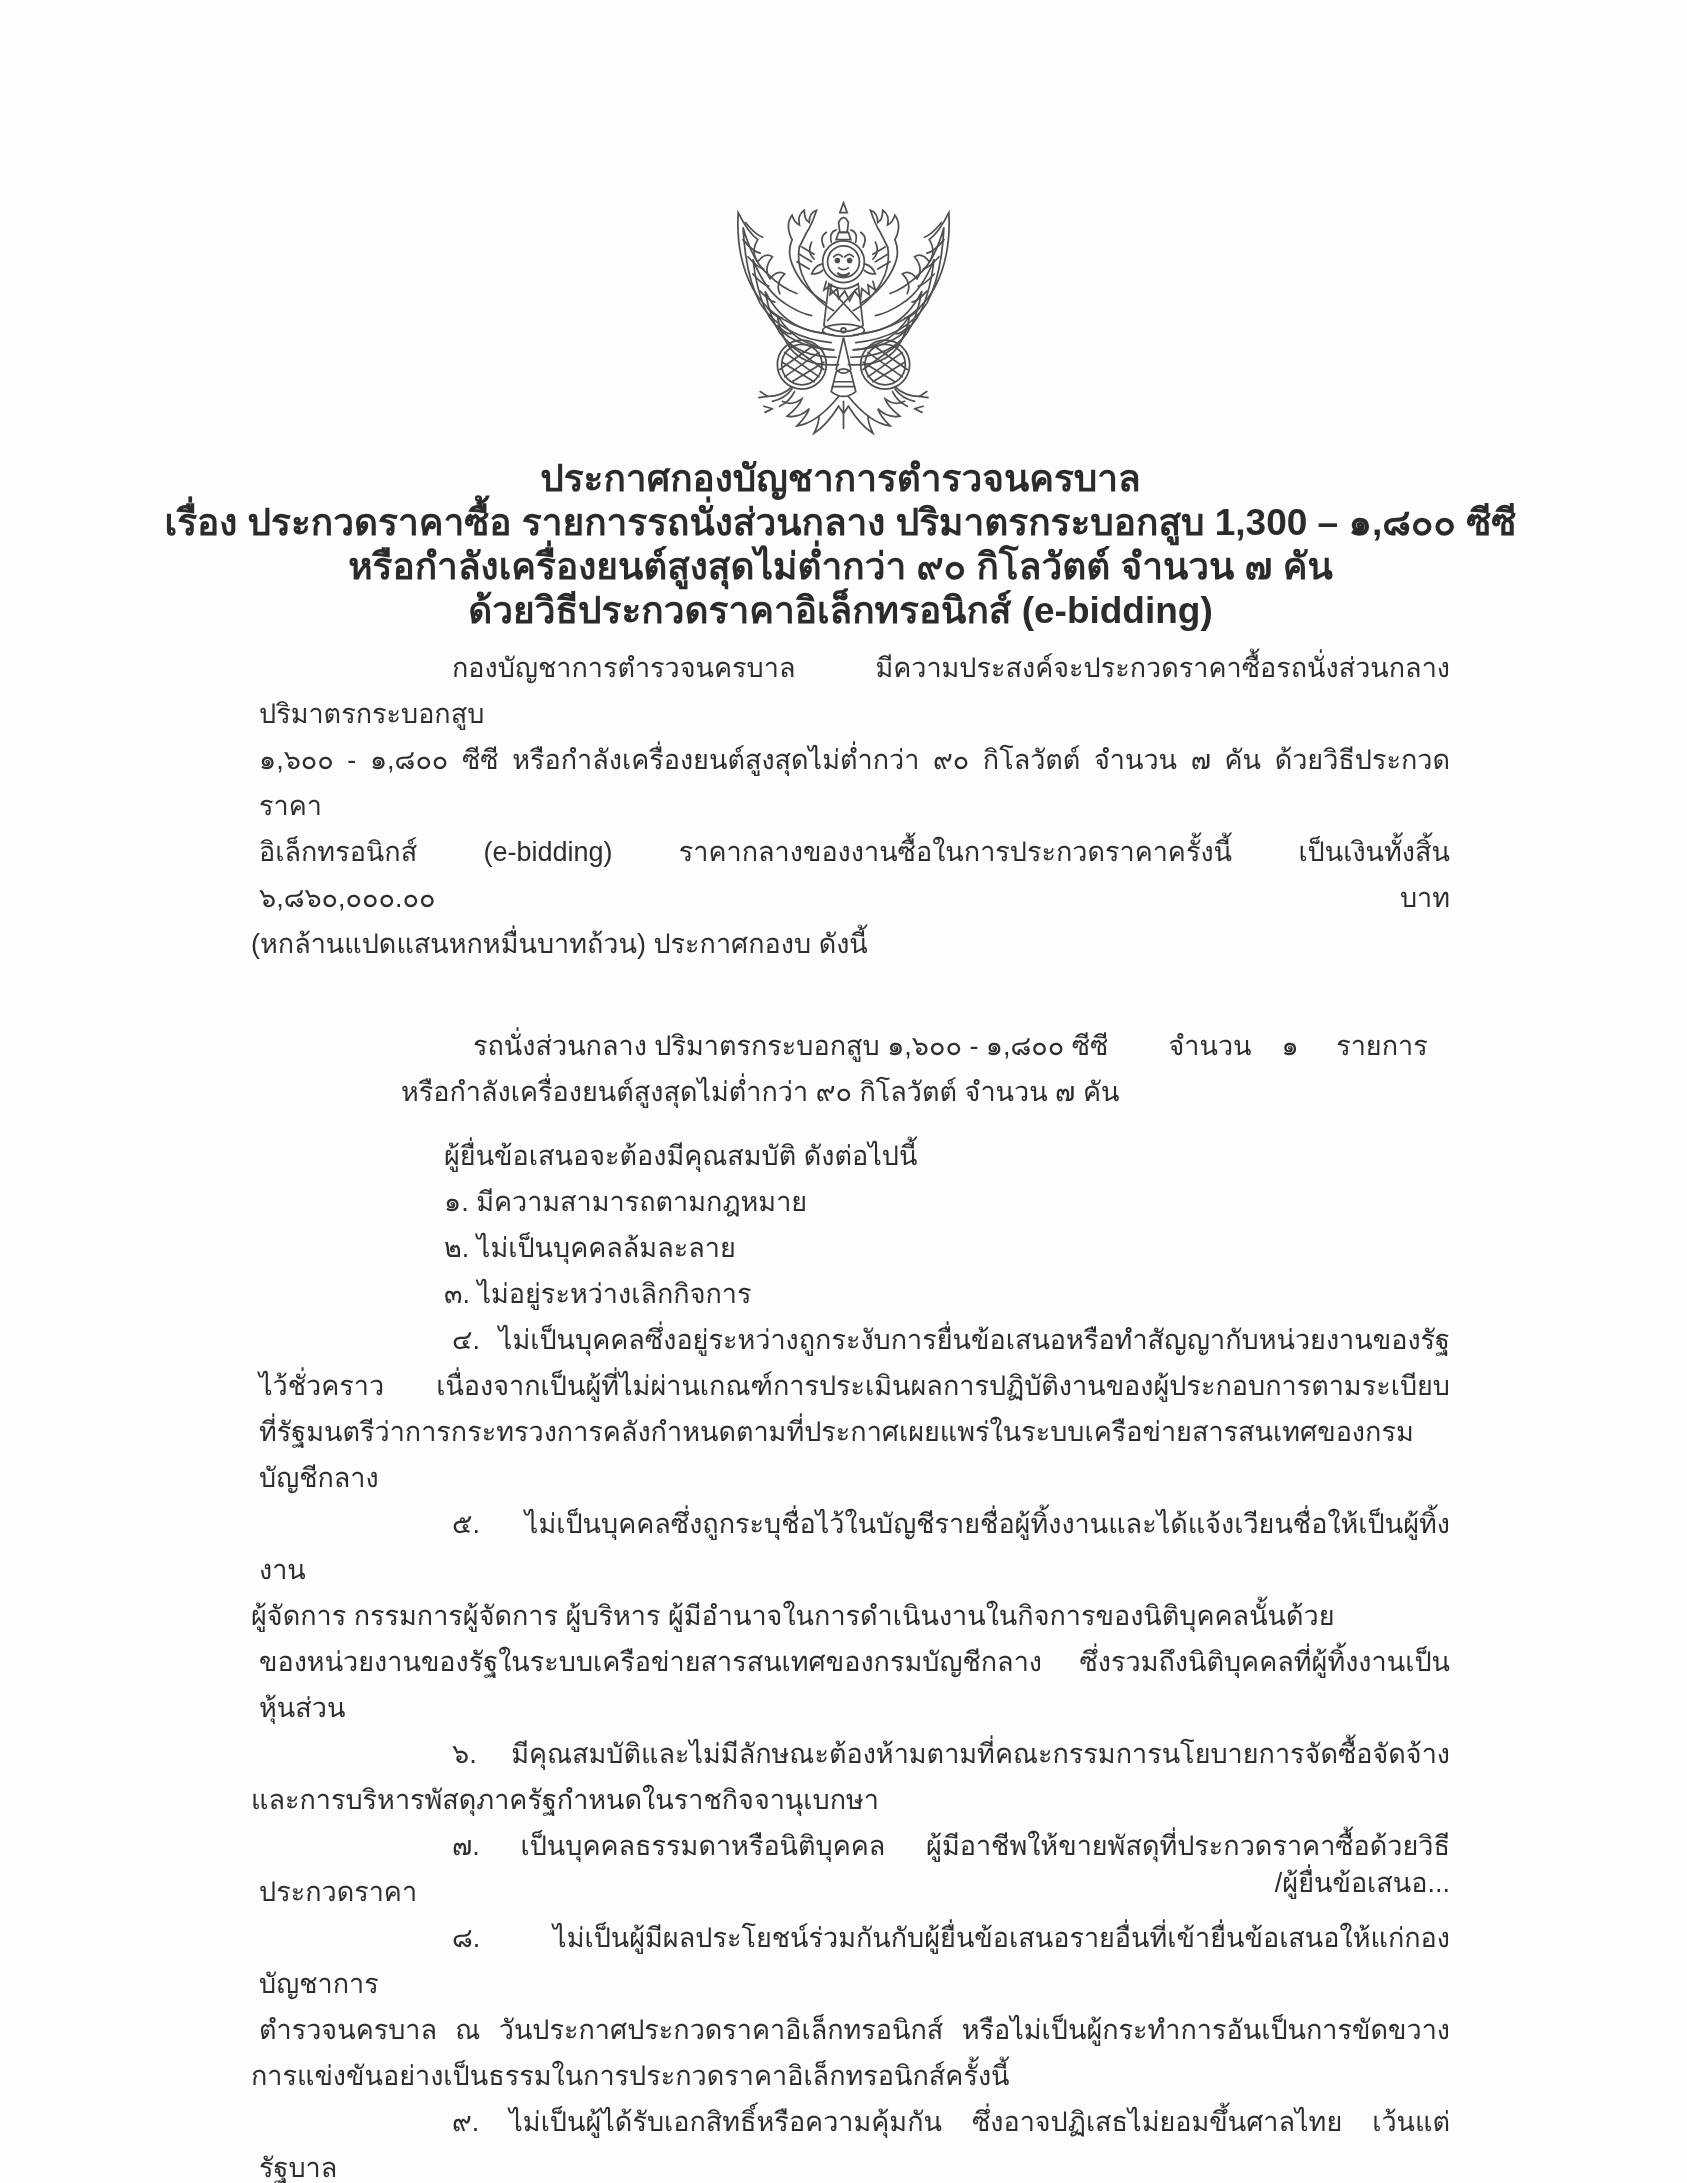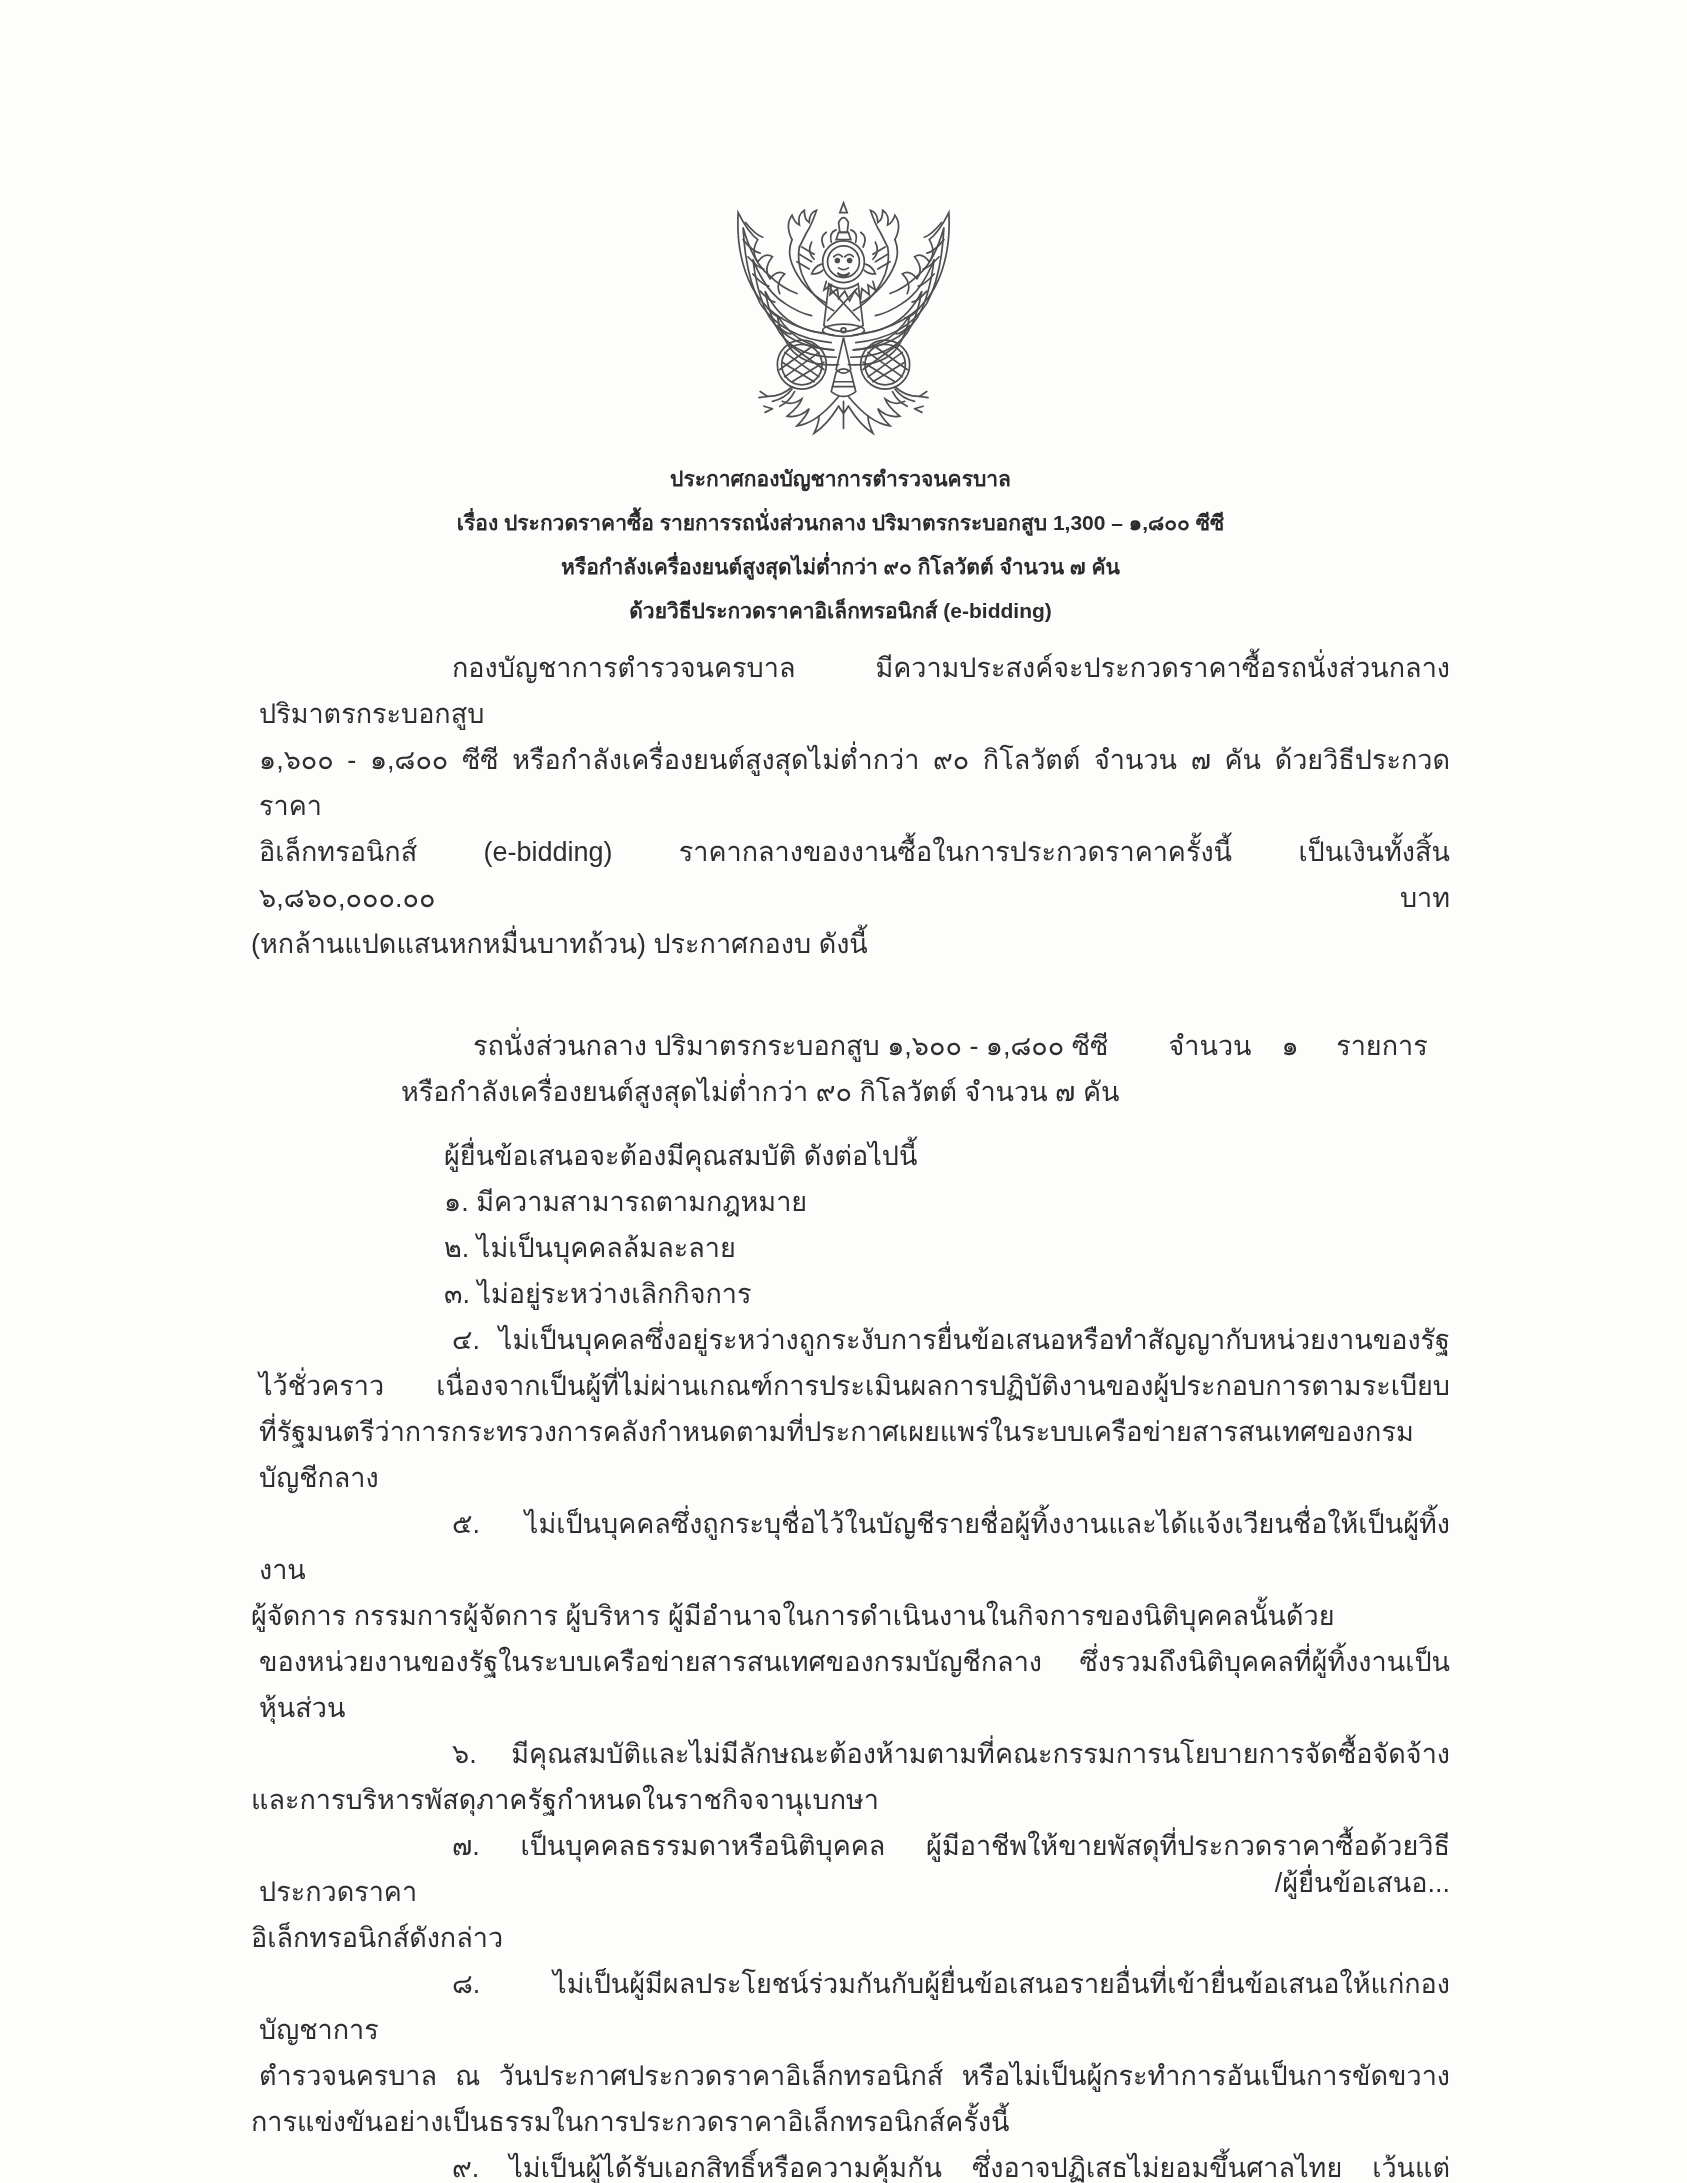--- a/index.html
+++ b/index.html
@@ -15,21 +15,21 @@
   .emblem {
     position:absolute;
     left:721px; top:198px;
     width:245px; height:245px;
   }
   .emblem svg { width:100%; height:100%; }
   .title-block {
     position:absolute;
     left:0; top:457px; width:1681px;
     text-align:center;
-    font-size:21px;
+    font-size:37px;
     font-weight:600;
     line-height:44px;
     color:#2b2b2b;
   }
   .body-block {
     position:absolute;
     left:251px; top:645px;
     width:1199px;
     font-size:27px;
     line-height:46px;
@@ -146,21 +146,20 @@
         <div class="line ind-tab">๓. ไม่อยู่ระหว่างเลิกกิจการ</div>
         <div class="line ind-tab fill">๔. ไม่เป็นบุคคลซึ่งอยู่ระหว่างถูกระงับการยื่นข้อเสนอหรือทำสัญญากับหน่วยงานของรัฐ</div>
         <div class="line fill">ไว้ชั่วคราว เนื่องจากเป็นผู้ที่ไม่ผ่านเกณฑ์การประเมินผลการปฏิบัติงานของผู้ประกอบการตามระเบียบ</div>
         <div class="line fill">ที่รัฐมนตรีว่าการกระทรวงการคลังกำหนดตามที่ประกาศเผยแพร่ในระบบเครือข่ายสารสนเทศของกรมบัญชีกลาง</div>
         <div class="line ind-tab fill">๕. ไม่เป็นบุคคลซึ่งถูกระบุชื่อไว้ในบัญชีรายชื่อผู้ทิ้งงานและได้แจ้งเวียนชื่อให้เป็นผู้ทิ้งงาน</div>
         <div class="line">ผู้จัดการ กรรมการผู้จัดการ ผู้บริหาร ผู้มีอำนาจในการดำเนินงานในกิจการของนิติบุคคลนั้นด้วย</div>
         <div class="line fill">ของหน่วยงานของรัฐในระบบเครือข่ายสารสนเทศของกรมบัญชีกลาง ซึ่งรวมถึงนิติบุคคลที่ผู้ทิ้งงานเป็นหุ้นส่วน</div>
         <div class="line ind-tab fill">๖. มีคุณสมบัติและไม่มีลักษณะต้องห้ามตามที่คณะกรรมการนโยบายการจัดซื้อจัดจ้าง</div>
         <div class="line">และการบริหารพัสดุภาครัฐกำหนดในราชกิจจานุเบกษา</div>
         <div class="line ind-tab fill">๗. เป็นบุคคลธรรมดาหรือนิติบุคคล ผู้มีอาชีพให้ขายพัสดุที่ประกวดราคาซื้อด้วยวิธีประกวดราคา</div>
-        <div class="line">อิเล็กทรอนิกส์ดังกล่าว</div>
         <div class="line ind-tab fill">๘. ไม่เป็นผู้มีผลประโยชน์ร่วมกันกับผู้ยื่นข้อเสนอรายอื่นที่เข้ายื่นข้อเสนอให้แก่กองบัญชาการ</div>
         <div class="line fill">ตำรวจนครบาล ณ วันประกาศประกวดราคาอิเล็กทรอนิกส์ หรือไม่เป็นผู้กระทำการอันเป็นการขัดขวาง</div>
         <div class="line">การแข่งขันอย่างเป็นธรรมในการประกวดราคาอิเล็กทรอนิกส์ครั้งนี้</div>
         <div class="line ind-tab fill">๙. ไม่เป็นผู้ได้รับเอกสิทธิ์หรือความคุ้มกัน ซึ่งอาจปฏิเสธไม่ยอมขึ้นศาลไทย เว้นแต่รัฐบาล</div>
       </div>
   </div>
 
   <div class="footer-mark">/ผู้ยื่นข้อเสนอ...</div>
 
 </div>

